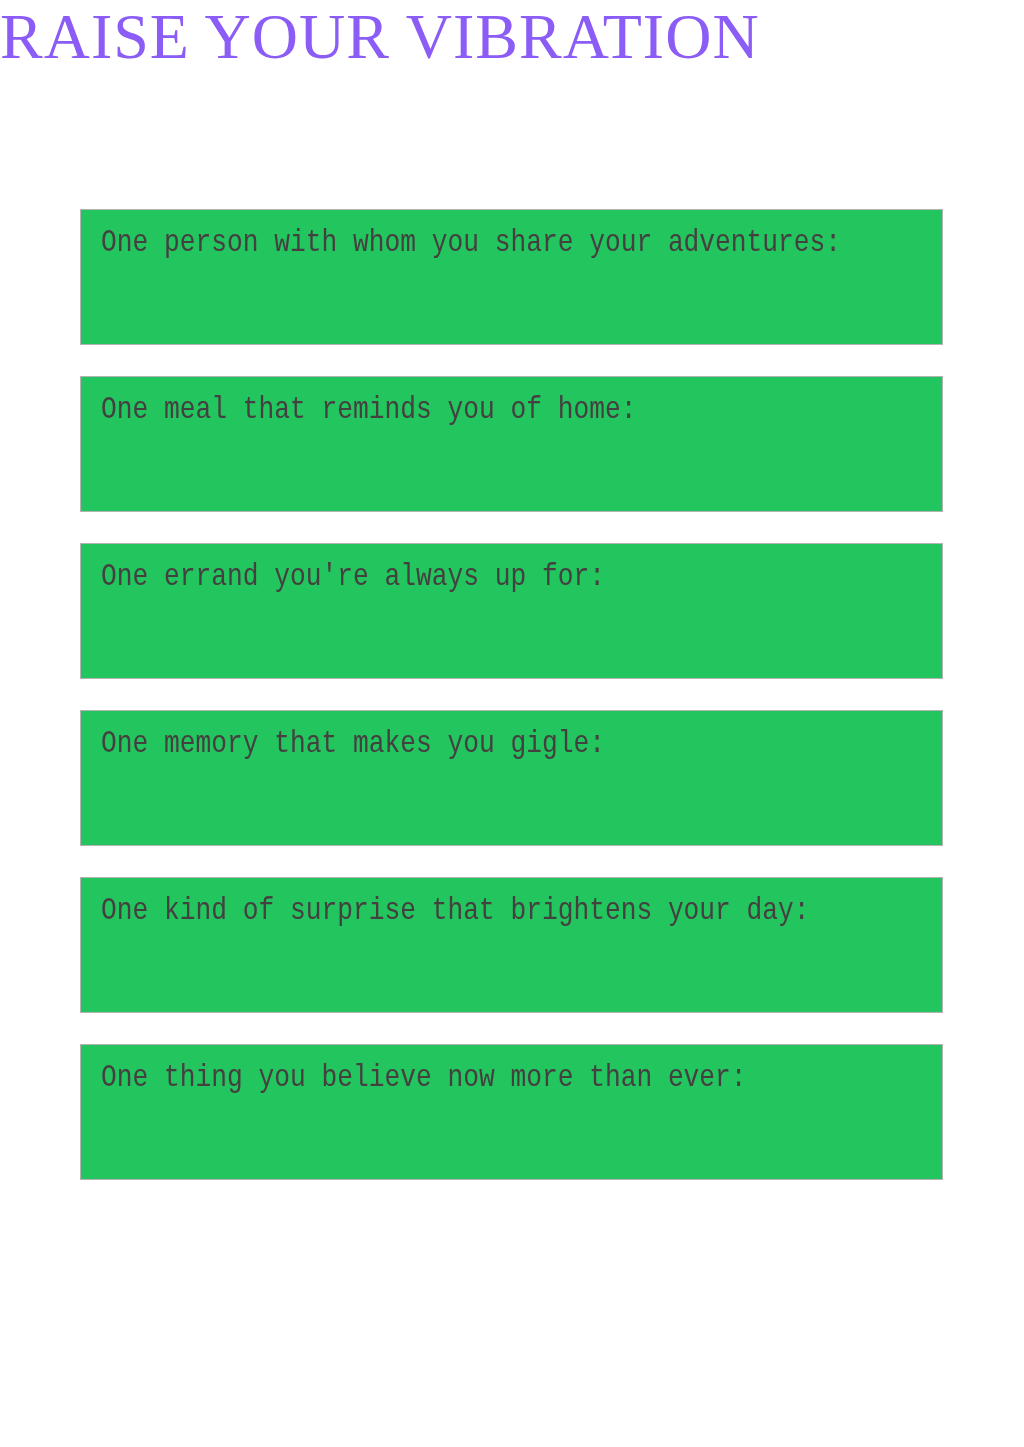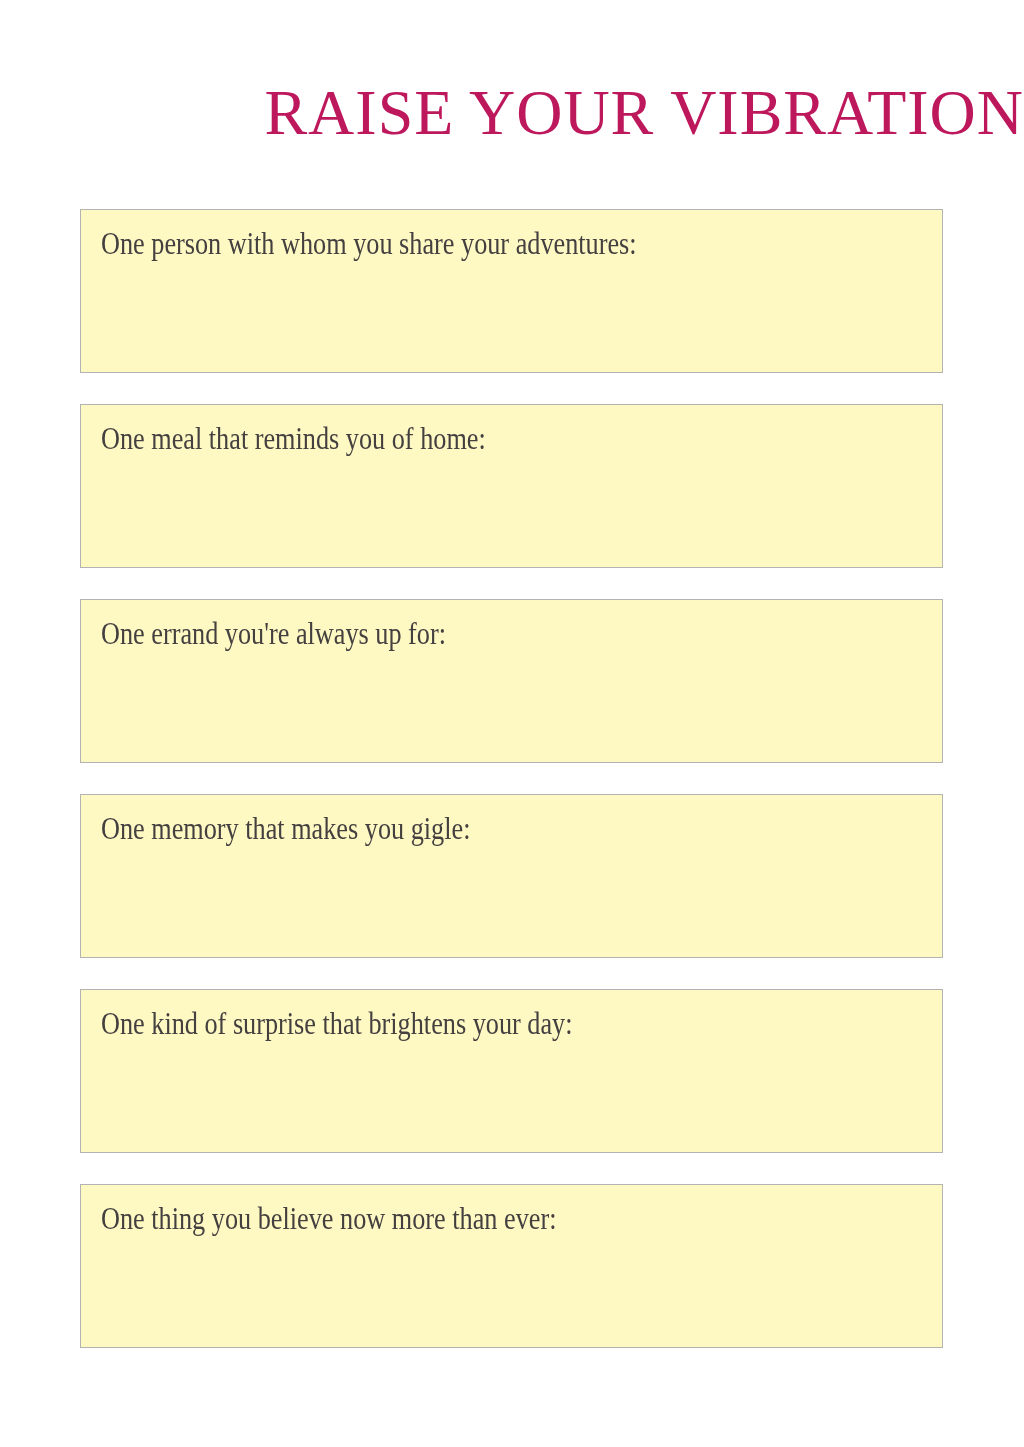--- a/index.html
+++ b/index.html
@@ -7,43 +7,43 @@
     width: 1024px;
     background: #ffffff;
     font-family: "Liberation Serif", serif;
   }
   body {
     height: 1447px;
     position: relative;
     overflow: hidden;
   }
   .page-title {
-    margin-top: 76px;
-    text-align: right;
+    text-align: left;
     font-size: 64px;
     font-weight: 400;
     letter-spacing: 1px;
-    color: #be185d;
+    color: #8b5cf6;
     line-height: 1.15;
   }
   .cards {
     position: absolute;
     top: 209px;
     left: 80px;
     width: 863px;
     display: flex;
     flex-direction: column;
     gap: 31px;
   }
   .card {
     width: 100%;
-    height: 164px;
+    height: 136px;
     border: 1.5px solid #b3b3b3;
-    background: #fef9c3;
+    background: #22c55e;
     padding: 15px 20px;
+    font-family: Liberation Mono, monospace;
   }
   .card-label {
     font-size: 32px;
     color: #454040;
     line-height: 1.15;
     white-space: nowrap;
     transform: scaleX(0.82);
     transform-origin: left center;
   }
 </style>

